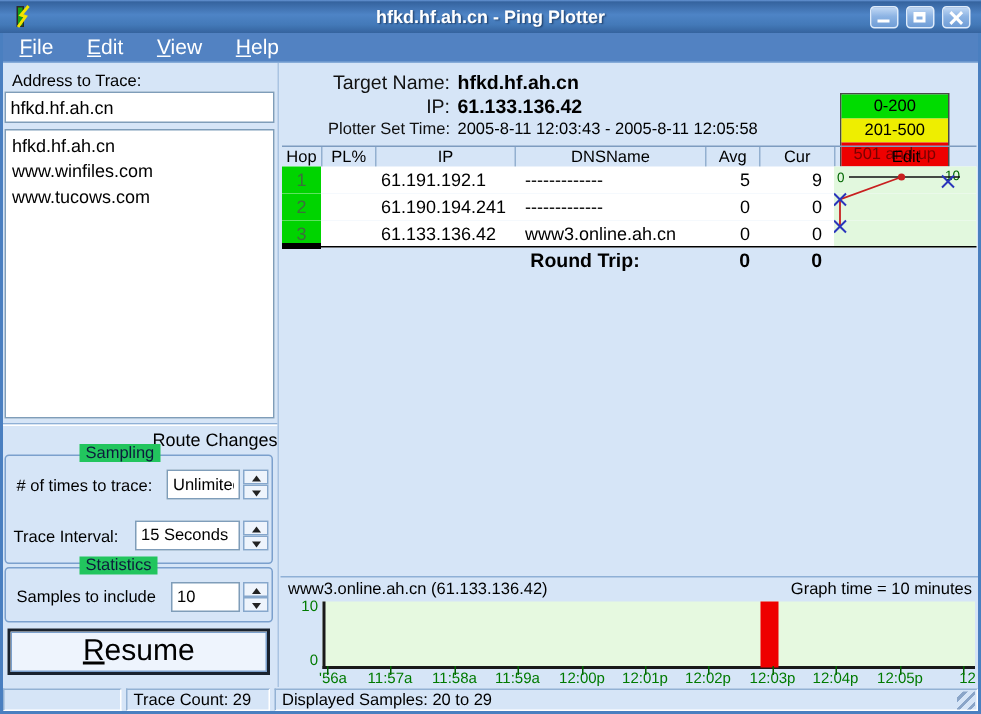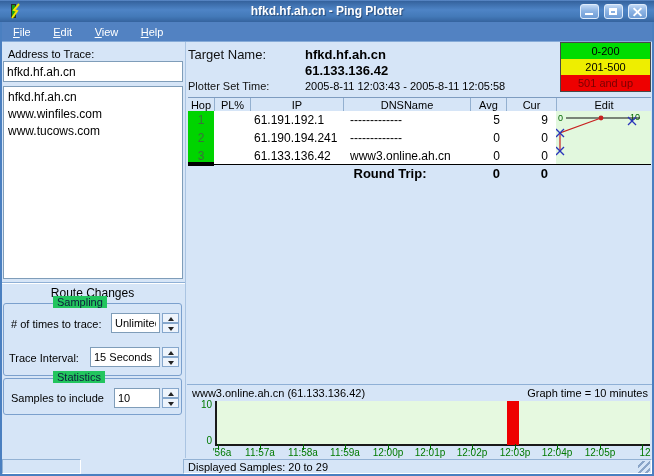--- a/index.html
+++ b/index.html
@@ -15,21 +15,21 @@
   .tb-btn{top:4px;width:19px;height:15px;border-radius:3px;border:1px solid #dfecfb;
     background:linear-gradient(180deg,#c2d9f5 0%,#8db4e4 45%,#6f9dd6 100%);}
   .glyph-min{position:absolute;left:4px;bottom:3px;width:8px;height:2px;background:#fff;}
   .glyph-max{position:absolute;left:4px;top:3px;width:8px;height:7px;border:2px solid #fff;border-top-width:3px;box-sizing:border-box;}
   .glyph-x1,.glyph-x2{position:absolute;left:3px;top:6px;width:11px;height:2px;background:#fff;}
   .glyph-x1{transform:rotate(45deg);} .glyph-x2{transform:rotate(-45deg);}
 
   
   .menubar{left:0;top:22px;width:654px;height:20px;background:#5282c2;
     border-bottom:1px solid #86abd8;padding-left:4px;}
-  .menu-item{display:inline-block;color:#fff;font-size:11px;line-height:19px;padding:0 9px;}
+  .menu-item{display:inline-block;color:#fff;font-size:14px;line-height:19px;padding:0 9px;}
   .menu-item::first-letter{text-decoration:underline;}
 
   
   .edge{background:#4a7fc0;}
 
   
   .edit{background:#fff;border:1px solid #7f9db9;font-size:12px;color:#000;
         box-sizing:border-box;padding:1px 3px;font-family:"Liberation Sans",sans-serif;}
   .label{font-size:11px;color:#000;}
   .groupbox{border:1px solid #7ba0cd;border-radius:3px;}
@@ -45,21 +45,21 @@
     border-left:3px solid transparent;border-right:3px solid transparent;border-top:4px solid #222;}
   .listbox{background:#fff;border:1px solid #7f9db9;font-size:12px;padding:2px 0;}
   .list-item{padding:0 4px;line-height:17px;color:#000;}
 
   .resume{background:#eef4fd;border:2px solid #19222e;box-shadow:inset 0 0 0 1px #7ba0cd;
     text-align:center;cursor:default;}
   .resume span{display:block;font-size:20px;line-height:27px;color:#000;}
   .resume span::first-letter{text-decoration:underline;}
 
   
-  .info-label{color:#111;}
+  .info-label{color:#111;text-align:right;}
   .info-value{color:#000;font-weight:bold;}
 
   
   .legend{border:1px solid #484848;}
   .legend-row{height:16px;font-size:11px;line-height:16px;text-align:center;color:#000;}
   .lg-green{background:#00dc00;}
   .lg-yellow{background:#eeee00;}
   .lg-red{background:#ee0000;color:#7a0000;}
 
   
@@ -125,21 +125,21 @@
 
   <div class="abs label" style="left:8px;top:48px">Address to Trace:</div>
   <input class="abs edit" style="left: 3px; top: 61px; width: 180px; height: 21px;" value="hfkd.hf.ah.cn">
   <div class="abs listbox" style="left:3px;top:86px;width:180px;height:193px">
     <div class="list-item">hfkd.hf.ah.cn</div>
     <div class="list-item">www.winfiles.com</div>
     <div class="list-item">www.tucows.com</div>
   </div>
 
   <div class="abs" style="left:0;top:282px;width:185px;height:2px;border-top:1px solid #8fb0d6;border-bottom:1px solid #fff"></div>
-  <div class="abs" style="left:0;top:286px;width:185px;text-align:center;font-size:12px">Route Changes</div>
+  <div class="abs" style="left:0;top:286px;width:185px;text-align:right;font-size:12px">Route Changes</div>
 
   <div class="abs groupbox" style="left:3px;top:303px;width:179px;height:73px">
     <div class="group-label">Sampling</div>
     <div class="abs label" style="left:7px;top:14px"># of times to trace:</div>
     <input class="abs edit" style="left: 107px; top: 9px; width: 49px; height: 20px; font-size: 11px;" value="Unlimited">
     <div class="abs spin" style="left:158px;top:9px;height:20px">
       <div class="spin-btn up">
           <i class="tri-up"></i>
         </div>
       <div class="spin-btn dn">
@@ -165,30 +165,34 @@
     <div class="abs spin" style="left:158px;top:9px;height:20px">
       <div class="spin-btn up">
           <i class="tri-up"></i>
         </div>
       <div class="spin-btn dn">
           <i class="tri-dn"></i>
         </div>
     </div>
   </div>
 
+  <div class="abs resume" style="left:5px;top:419px;width:175px;height:31px">
+    <span>Resume</span>
+  </div>
 
   <div class="abs vdiv" style="left:185px;top:42px;height:416px"></div>
 
   <div class="abs info-label" style="left:188px;top:47px;width:112px;font-size:13px">Target Name:</div>
   <div class="abs info-value" style="left:305px;top:47px;font-size:13px">hfkd.hf.ah.cn</div>
+  <div class="abs info-label" style="left:188px;top:63px;width:112px;font-size:13px">IP:</div>
   <div class="abs info-value" style="left:305px;top:63px;font-size:13px">61.133.136.42</div>
   <div class="abs info-label" style="left:188px;top:80px;width:112px;font-size:11px">Plotter Set Time:</div>
   <div class="abs" style="left:305px;top:80px;font-size:11px;color:#000">2005-8-11 12:03:43 - 2005-8-11 12:05:58</div>
 
-  <div class="abs legend" style="left:560px;top:42px;width:91px">
+  <div class="abs legend" style="left:560px;top:62px;width:73px">
     <div class="legend-row lg-green">0-200</div>
     <div class="legend-row lg-yellow">201-500</div>
     <div class="legend-row lg-red">501 and up</div>
   </div>
 
   <div class="abs thead" style="left:188px;top:97px;width:463px;height:24px">
     <div class="c c-hop">Hop</div>
     <div class="c c-pl">PL%</div>
     <div class="c c-ip">IP</div>
     <div class="c c-dns">DNSName</div>
@@ -276,20 +280,21 @@
   <div class="abs axis-green xlabel" style="left:345px;top:447px">11:59a</div>
   <div class="abs axis-green xlabel" style="left:388px;top:447px">12:00p</div>
   <div class="abs axis-green xlabel" style="left:430px;top:447px">12:01p</div>
   <div class="abs axis-green xlabel" style="left:472px;top:447px">12:02p</div>
   <div class="abs axis-green xlabel" style="left:515px;top:447px">12:03p</div>
   <div class="abs axis-green xlabel" style="left:557px;top:447px">12:04p</div>
   <div class="abs axis-green xlabel" style="left:600px;top:447px">12:05p</div>
   <div class="abs axis-green xlabel" style="left:645px;top:447px">12</div>
 
   <div class="abs sb-panel" style="left:2px;top:459px;width:79px"></div>
+  <div class="abs sb-panel" style="left:84px;top:459px;width:96px">Trace Count: 29</div>
   <div class="abs sb-panel" style="left:183px;top:459px;width:469px">Displayed Samples: 20 to 29</div>
   <div class="abs grip" style="left:638px;top:461px"></div>
 
   <div class="abs edge" style="left:0;top:22px;width:2px;height:454px"></div>
   <div class="abs edge" style="left:652px;top:22px;width:2px;height:454px"></div>
   <div class="abs edge" style="left:0;top:474px;width:654px;height:2px"></div>
 
 </div>
 
 </body></html>

